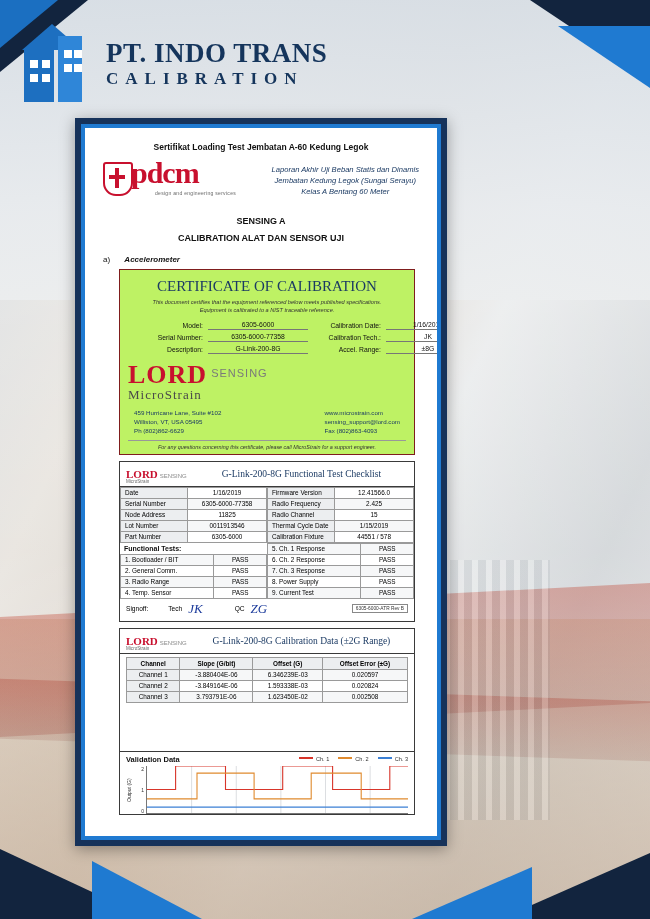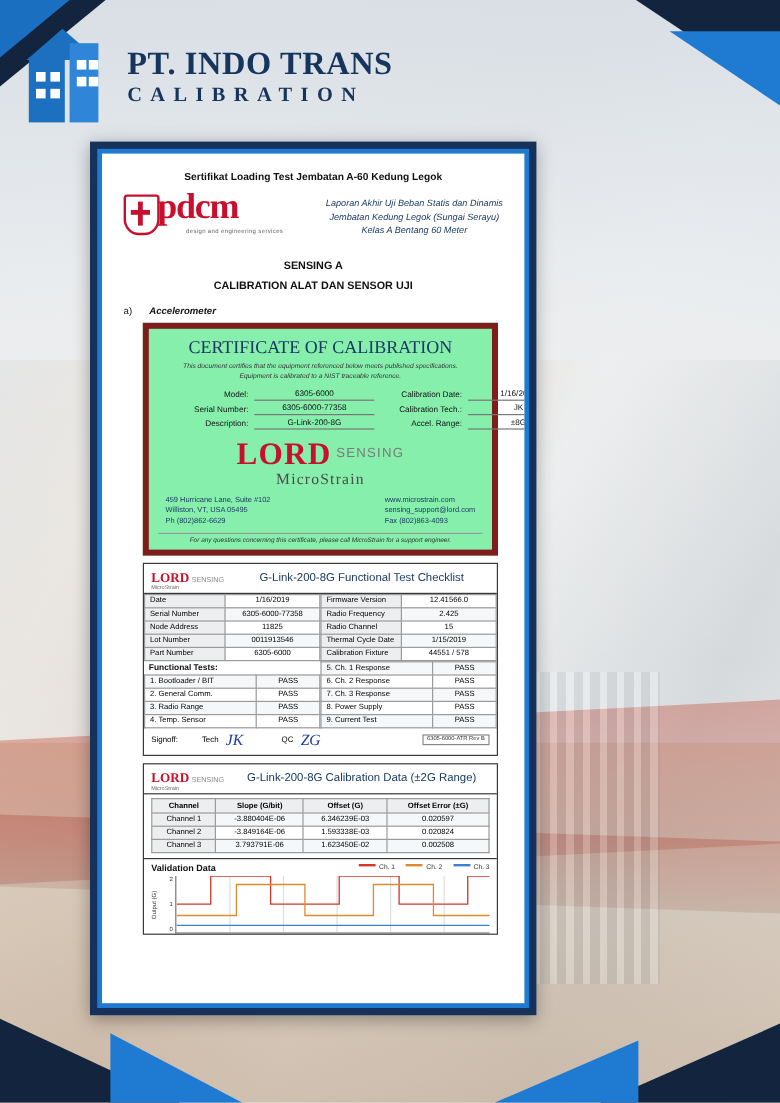--- a/index.html
+++ b/index.html
@@ -71,40 +71,40 @@
   .pdcm .tag{position:absolute;left:52px;top:30px;font-size:5px;color:#666;letter-spacing:.3px;}
   .hdr-right{font-size:7.6px;color:#1b3a63;line-height:1.45;text-align:center;padding-top:4px;font-style:italic;}
 
   .lampiran{text-align:center;font-weight:bold;font-size:9px;margin-top:10px;color:#111;}
   .sertifikat{text-align:center;font-weight:bold;font-size:9px;margin-top:7px;color:#111;}
 
   .item-a{margin-top:12px;font-size:8px;color:#111;}
   .item-a b{font-style:italic;margin-left:12px;}
 
   
-  .cert{margin:5px 4px 0 16px;border:5px solid #7f1d1d;padding:6px 8px 4px;position:relative;background:#86efac;}
+  .cert{margin:5px 4px 0 16px;border:1px solid #7f1d1d;padding:6px 8px 4px;position:relative;background:#bef264;}
   .cert-title{text-align:center;font-family:"Liberation Serif",serif;font-size:15px;color:#1b3a63;margin:2px 0 3px;}
   .cert-sub{text-align:center;font-size:5.6px;color:#333;line-height:1.5;font-style:italic;}
   .fields{margin:6px 10px 2px;display:grid;grid-template-columns:70px 100px 78px 84px;row-gap:3px;font-size:6.8px;color:#111;align-items:center;}
   .fl{text-align:right;padding-right:5px;}
   .fv{border-bottom:1px solid #777;text-align:center;padding-bottom:1px;}
-  .lord{margin-top:6px;text-align:center;position:relative;}
+  .lord{margin-top:6px;position:relative;}
   .lord .big{font-family:"Liberation Serif",serif;font-weight:bold;font-size:26px;color:#c8102e;letter-spacing:1px;display:inline-block;}
   .lord .sens{font-size:11px;color:#7a7a7a;letter-spacing:1px;vertical-align:6px;margin-left:4px;}
   .lord .micro{font-family:"Liberation Serif",serif;font-size:13px;color:#4a4a4a;letter-spacing:1px;margin-top:-3px;}
   .addr{display:flex;justify-content:space-between;font-size:6.2px;color:#1b3a63;margin:5px 6px 0;line-height:1.5;}
   .cert-foot{text-align:center;font-size:5.4px;color:#333;border-top:1px solid #999;margin-top:4px;padding-top:3px;font-style:italic;}
 
   
   .sect{margin:6px 4px 0 16px;border:1px solid #3a3a3a;}
   .sect-head{display:flex;align-items:center;gap:8px;border-bottom:1px solid #3a3a3a;padding:2px 6px;}
   .mini-lord{font-family:"Liberation Serif",serif;font-weight:bold;font-size:11px;color:#c8102e;}
   .mini-sens{font-size:6px;color:#8a8a8a;margin-left:2px;}
   .mini-micro{font-size:4.6px;color:#6a6a6a;display:block;margin-top:-3px;}
-  .sect-title{font-family:Liberation Sans, sans-serif;font-size:9.5px;color:#1b3a63;flex:1;text-align:center;}
+  .sect-title{font-family:Liberation Serif, serif;font-size:9.5px;color:#1b3a63;flex:1;text-align:center;}
 
   table{border-collapse:collapse;width:100%;font-size:6.4px;}
   .grid2{display:grid;grid-template-columns:1fr 1fr;}
   .kv tr td{border:1px solid #9a9a9a;padding:1.5px 4px;}
   .kv tr td:first-child{background:#eceef0;width:46%;}
   .kv tr td:last-child{text-align:center;}
   .kv tr:nth-child(even) td:last-child{background:#f6f7f8;}
 
   .ft-head{font-size:7px;font-weight:bold;padding:2px 4px;color:#111;}
   .tests td{border:1px solid #9a9a9a;padding:1.5px 4px;}
@@ -117,21 +117,21 @@
   .rev{border:1px solid #888;font-size:4.8px;padding:1px 3px;margin-left:auto;color:#333;}
 
   
   .cal th{border:1px solid #9a9a9a;background:#eceef0;padding:2px 3px;font-weight:bold;}
   .cal td{border:1px solid #9a9a9a;padding:1.5px 3px;text-align:center;}
   .cal td:first-child{background:#eceef0;}
   .cal tr:nth-child(odd) td{background:#f6f7f8;}
   .cal tr:nth-child(odd) td:first-child{background:#eceef0;}
 
   
-  .valbox{border-top:1px solid #3a3a3a;padding:3px 6px 0;}
+  .valbox{border-top:1px solid #3a3a3a;padding:3px 6px 0;margin-top:44px;}
   .valtop{display:flex;align-items:center;}
   .valtitle{font-size:7.5px;font-weight:bold;color:#111;}
   .legend{margin-left:auto;display:flex;gap:9px;font-size:5.6px;color:#333;align-items:center;}
   .legend i{display:inline-block;width:14px;height:2px;margin-right:3px;vertical-align:2px;}
   .plot{position:relative;height:48px;margin-top:2px;display:flex;}
   .ylab{writing-mode:vertical-rl;transform:rotate(180deg);font-size:5px;color:#333;width:9px;text-align:center;}
   .yticks{width:9px;font-size:5px;color:#333;display:flex;flex-direction:column;justify-content:space-between;align-items:flex-end;padding-right:2px;}
   .canvas{flex:1;position:relative;border-left:1px solid #777;border-bottom:1px solid #777;overflow:hidden;}
 </style>
 </head>

